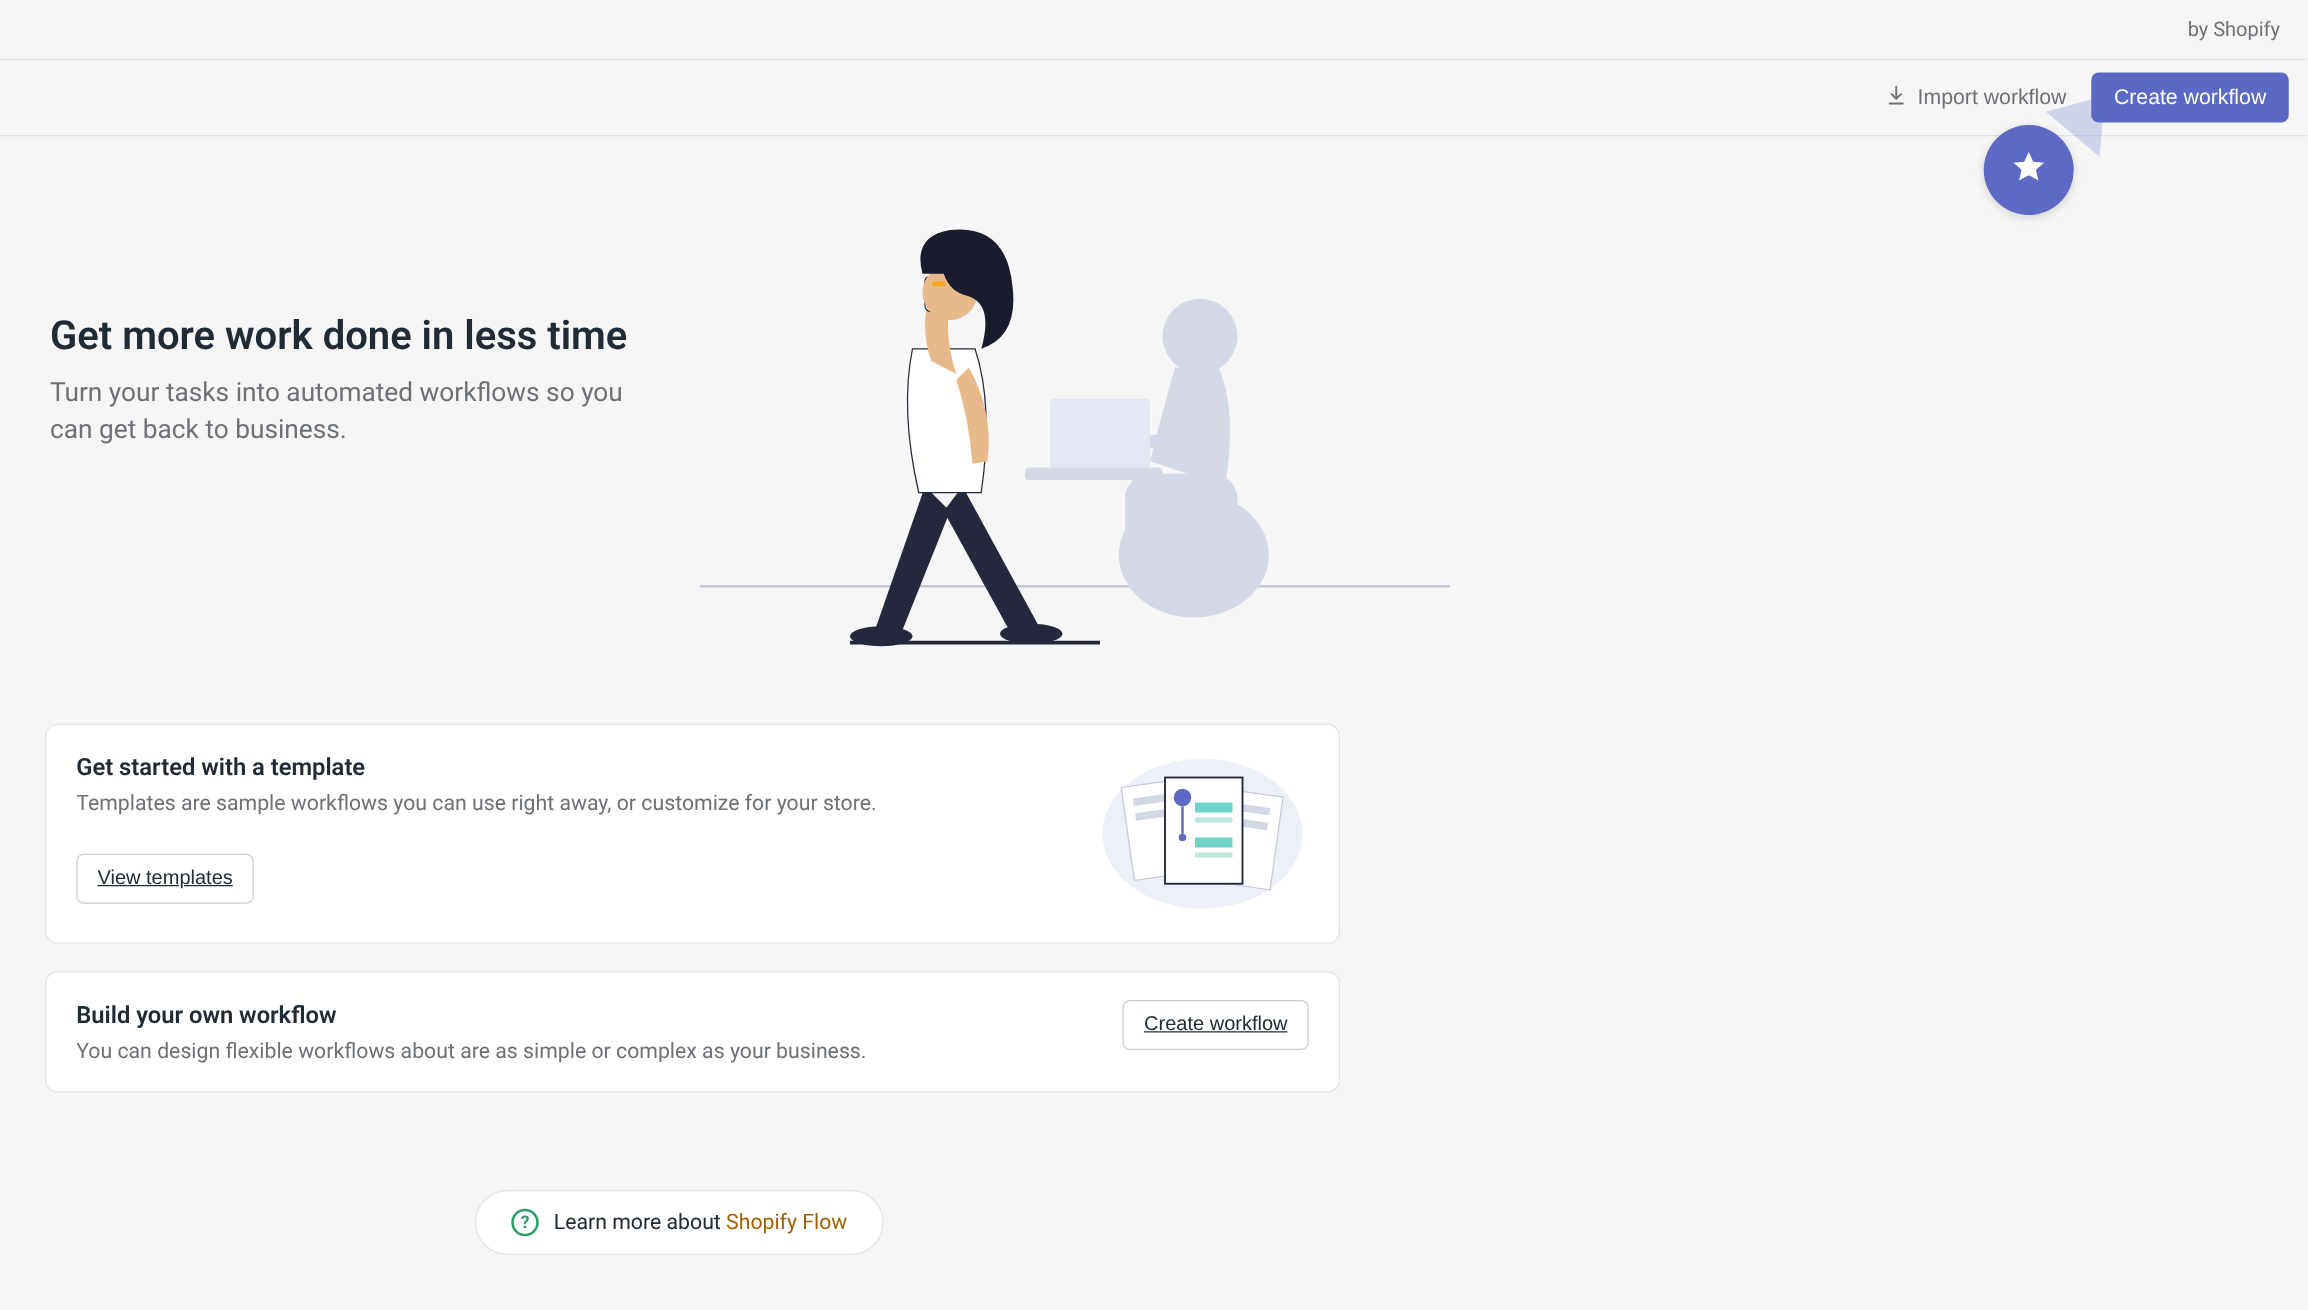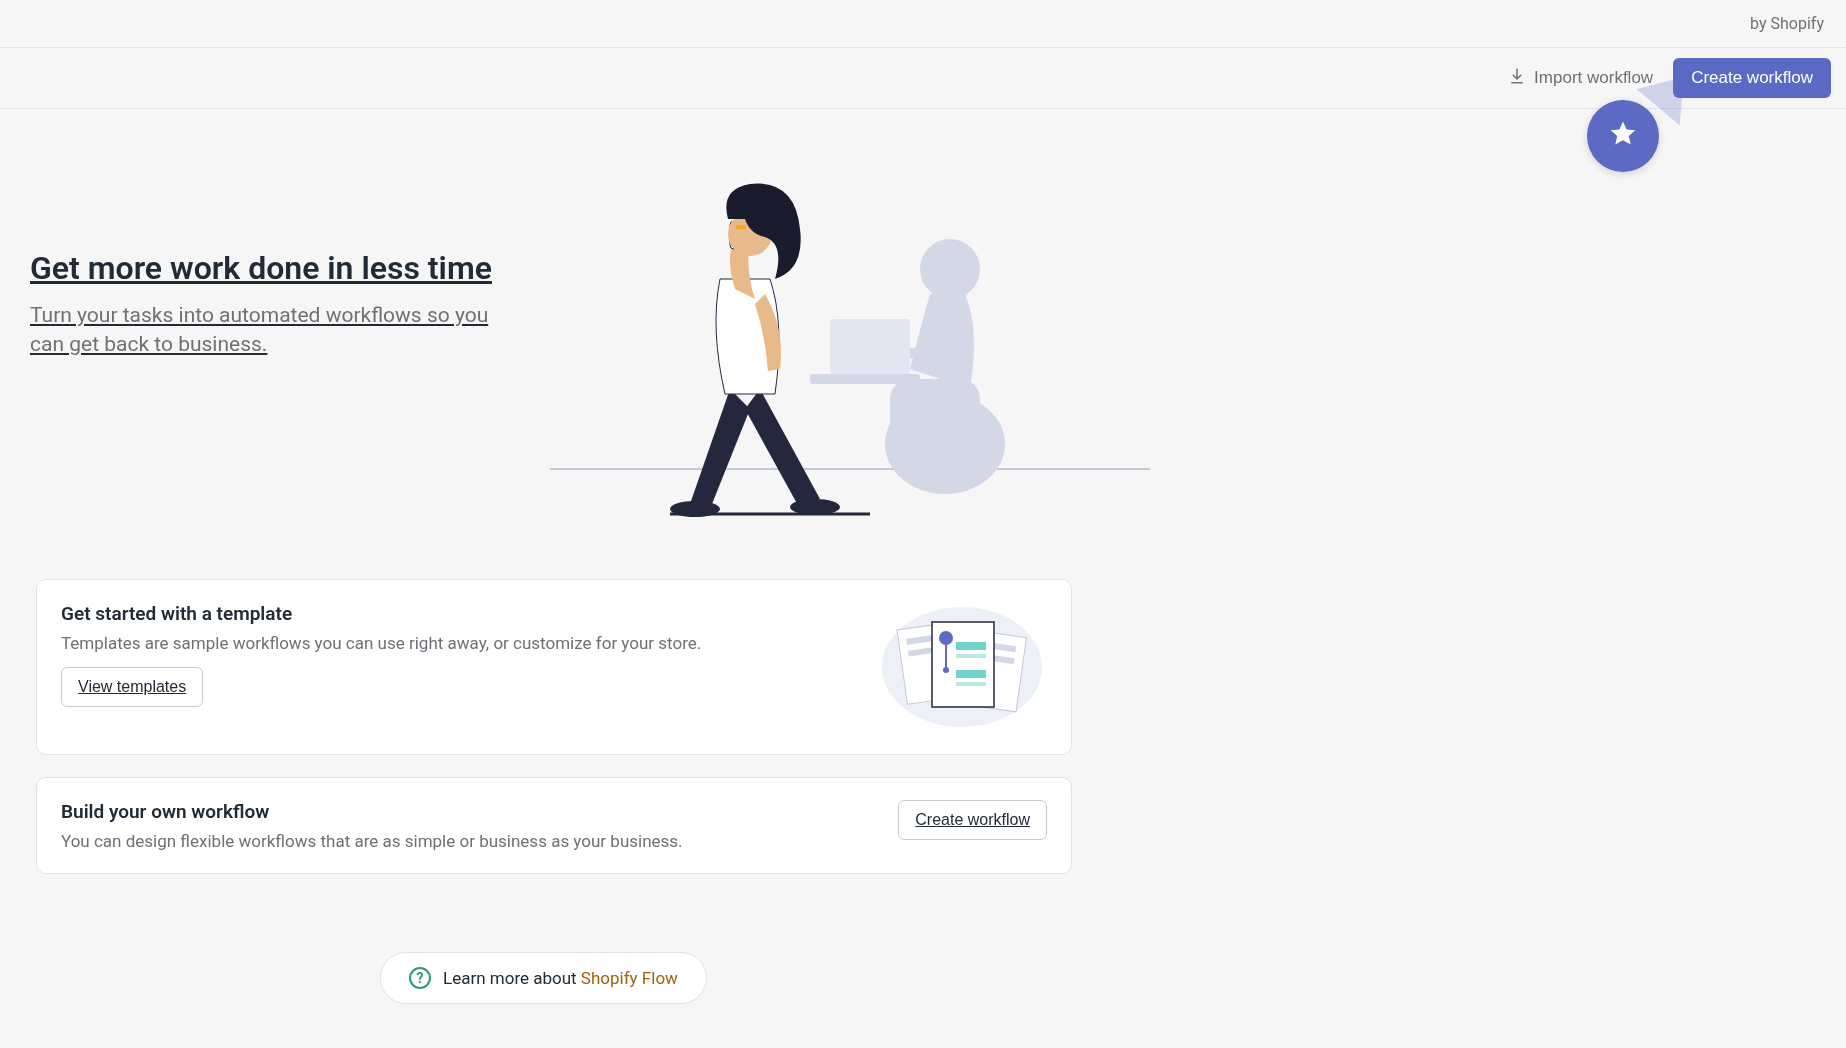--- a/index.html
+++ b/index.html
@@ -85,24 +85,23 @@
   }
 
   .page {
     padding: 40px 0 0 0;
     width: 1846px;
   }
 
   .hero {
     display: flex;
     align-items: flex-start;
-    padding-left: 30px;
+    padding-left: 40px;
     gap: 40px;
     margin-bottom: 60px;
-    text-decoration: underline;
   }
   .hero-text {
     padding-top: 100px;
     max-width: 480px;
   }
   .hero-title {
     font-size: 32px;
     font-weight: 600;
     color: #212b36;
     margin-bottom: 14px;
@@ -136,21 +135,21 @@
   .card-content { flex: 1; }
   .card-title {
     font-size: 19px;
     font-weight: 600;
     color: #212b36;
     margin-bottom: 8px;
   }
   .card-desc {
     font-size: 17px;
     color: #6d7175;
-    margin-bottom: 14px;
+    margin-bottom: 30px;
   }
   .card:nth-of-type(2) .card-desc { margin-bottom: 0; }
   .secondary-btn {
     background: #fff;
     border: 1px solid #c9cccf;
     border-radius: 6px;
     padding: 10px 16px;
     font-size: 16px;
     color: #212b36;
     cursor: pointer;
@@ -305,21 +304,21 @@
             <rect x="24" y="48" width="30" height="8" fill="#6fd3c7"></rect>
             <rect x="24" y="60" width="30" height="4" fill="#b8e8e0"></rect>
           </g>
         </svg>
       </div>
     </div>
 
     <div class="card">
       <div class="card-content">
         <div class="card-title">Build your own workflow</div>
-        <div class="card-desc">You can design flexible workflows that are as simple or business as your business.</div>
+        <div class="card-desc">You can design flexible workflows about are as simple or complex as your business.</div>
       </div>
       <button class="secondary-btn">
         <span>Create workflow</span>
       </button>
     </div>
 
   </div>
 
   <div class="learn-more-wrap">
     <div class="learn-more">

